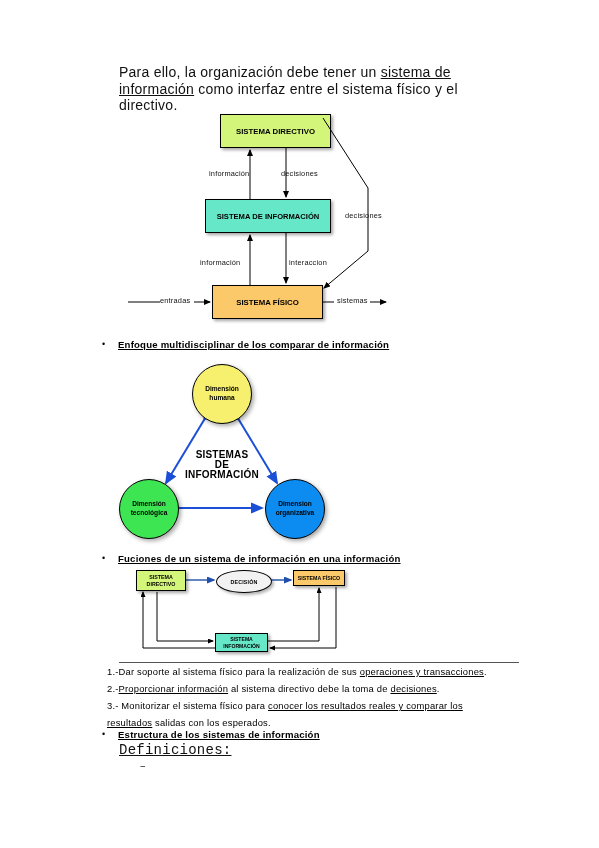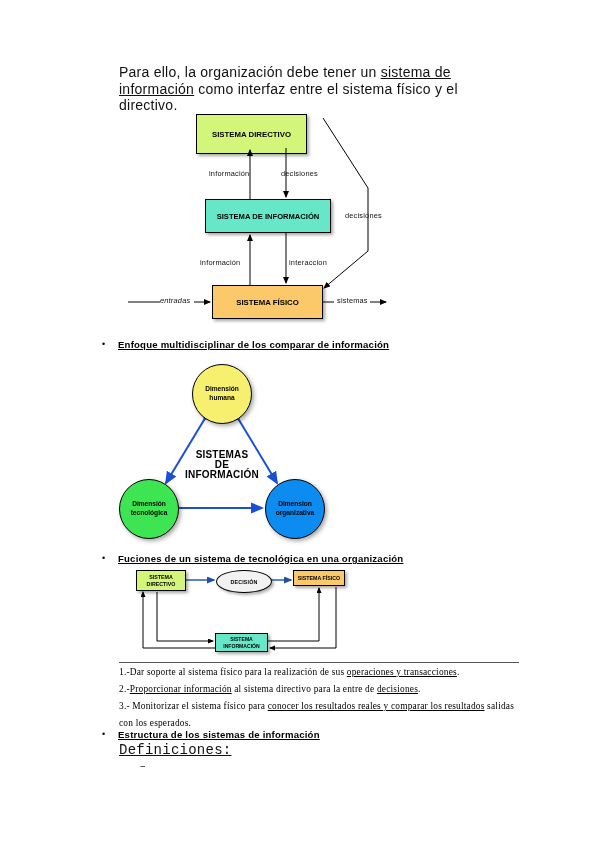--- a/index.html
+++ b/index.html
@@ -63,26 +63,25 @@
     line-height: 15px;
   }
   .dash-mark {
     width: 22px;
     flex: 0 0 22px;
     text-align: left;
   }
 
   .numline {
     position: absolute;
-    left: 119px;
+    left: 107px;
     width: 400px;
     font-size: 9.4px;
     line-height: 16.5px;
     letter-spacing: 0.2px;
-    font-family: Liberation Serif, serif;
   }
 
   
   .dbox {
     position: absolute;
     box-sizing: border-box;
     border: 1px solid #000;
     display: flex;
     align-items: center;
     justify-content: center;
@@ -100,21 +99,21 @@
 
   svg.ov {
     position: absolute;
     left: 0; top: 0;
     overflow: visible;
     pointer-events: none;
   }
 
   
   #diagram1 { position: absolute; left: 0; top: 0; width: 599px; height: 848px; }
-  #d1-directivo   { left: 196px; top: 114px; width: 111px; height: 40px; font-size: 7.8px; }
+  #d1-directivo   { left: 220px; top: 114px; width: 111px; height: 34px; font-size: 7.8px; }
   #d1-informacion { left: 205px; top: 199px; width: 126px; height: 34px; font-size: 7.6px; }
   #d1-fisico      { left: 212px; top: 285px; width: 111px; height: 34px; font-size: 7.8px; }
 
   
   .circ {
     position: absolute;
     border-radius: 50%;
     border: 1px solid #000;
     display: flex;
     align-items: center;
@@ -203,21 +202,21 @@
 
       <line x1="323" y1="302" x2="334" y2="302" stroke="#000" stroke-width="1"></line>
       <line x1="370" y1="302" x2="386" y2="302" stroke="#000" stroke-width="1" marker-end="url(#ah-blk)"></line>
     </svg>
 
     <div class="lbl" style="left:209px; top:169px;">información</div>
     <div class="lbl" style="left:281px; top:169px;">decisiones</div>
     <div class="lbl" style="left:200px; top:258px;">información</div>
     <div class="lbl" style="left:289px; top:258px;">interaccion</div>
     <div class="lbl" style="left:345px; top:211px;">decisiones</div>
-    <div class="lbl" style="left:160px; top:296px;font-style:italic;">entradas</div>
+    <div class="lbl" style="left:160px; top:296px;">entradas</div>
     <div class="lbl" style="left:337px; top:296px;">sistemas</div>
   </div>
 
   <div class="bullet-row" style="left:96px; top:337px;">
     <span class="bullet-dot">•</span>
     <span class="bullet-label">Enfoque multidisciplinar de los comparar de información</span>
   </div>
 
   <div>
     <svg class="ov" width="599" height="848">
@@ -255,21 +254,21 @@
 
     <div id="d2-center">
       <span>SISTEMAS</span><br>
       <span>DE</span><br>
       <span>INFORMACIÓN</span>
     </div>
   </div>
 
   <div class="bullet-row" style="left:96px; top:551px;">
     <span class="bullet-dot">•</span>
-    <span class="bullet-label">Fuciones de un sistema de tecnológica en una organización</span>
+    <span class="bullet-label">Fuciones de un sistema de información en una información</span>
   </div>
 
   <div>
     <svg class="ov" width="599" height="848">
       <defs>
         <marker id="ah-d3b" markerWidth="6" markerHeight="6" refX="5" refY="2.5" orient="auto">
           <path d="M0,0 L6,2.5 L0,5 z" fill="#1f4fa8"></path>
         </marker>
         <marker id="ah-d3k" markerWidth="6" markerHeight="6" refX="5" refY="2.5" orient="auto">
           <path d="M0,0 L6,2.5 L0,5 z" fill="#000"></path>
@@ -312,21 +311,21 @@
     </div>
   </div>
 
   <div class="hrule" style="left:119px; top:662px; width:400px;"></div>
 
   <div class="numline" style="top:664px;">
     <span>1.-</span><span>Dar soporte al sistema físico para la realización de sus </span><span class="u">operaciones y transacciones</span><span>.</span>
   </div>
 
   <div class="numline" style="top:681px;">
-    <span>2.-</span><span class="u">Proporcionar información</span><span> al sistema directivo para la entre de </span><span class="u">decisiones</span><span>.</span>
+    <span>2.-</span><span class="u">Proporcionar información</span><span> al sistema directivo debe la toma de </span><span class="u">decisiones</span><span>.</span>
   </div>
 
   <div class="numline" style="top:698px;">
     <span>3.- </span><span>Monitorizar el sistema físico para </span><span class="u">conocer los resultados reales y comparar los resultados</span><span> salidas con los esperados.</span>
   </div>
 
   <div class="bullet-row" style="left:96px; top:727px;">
     <span class="bullet-dot">•</span>
     <span class="bullet-label">Estructura de los sistemas de información</span>
   </div>

